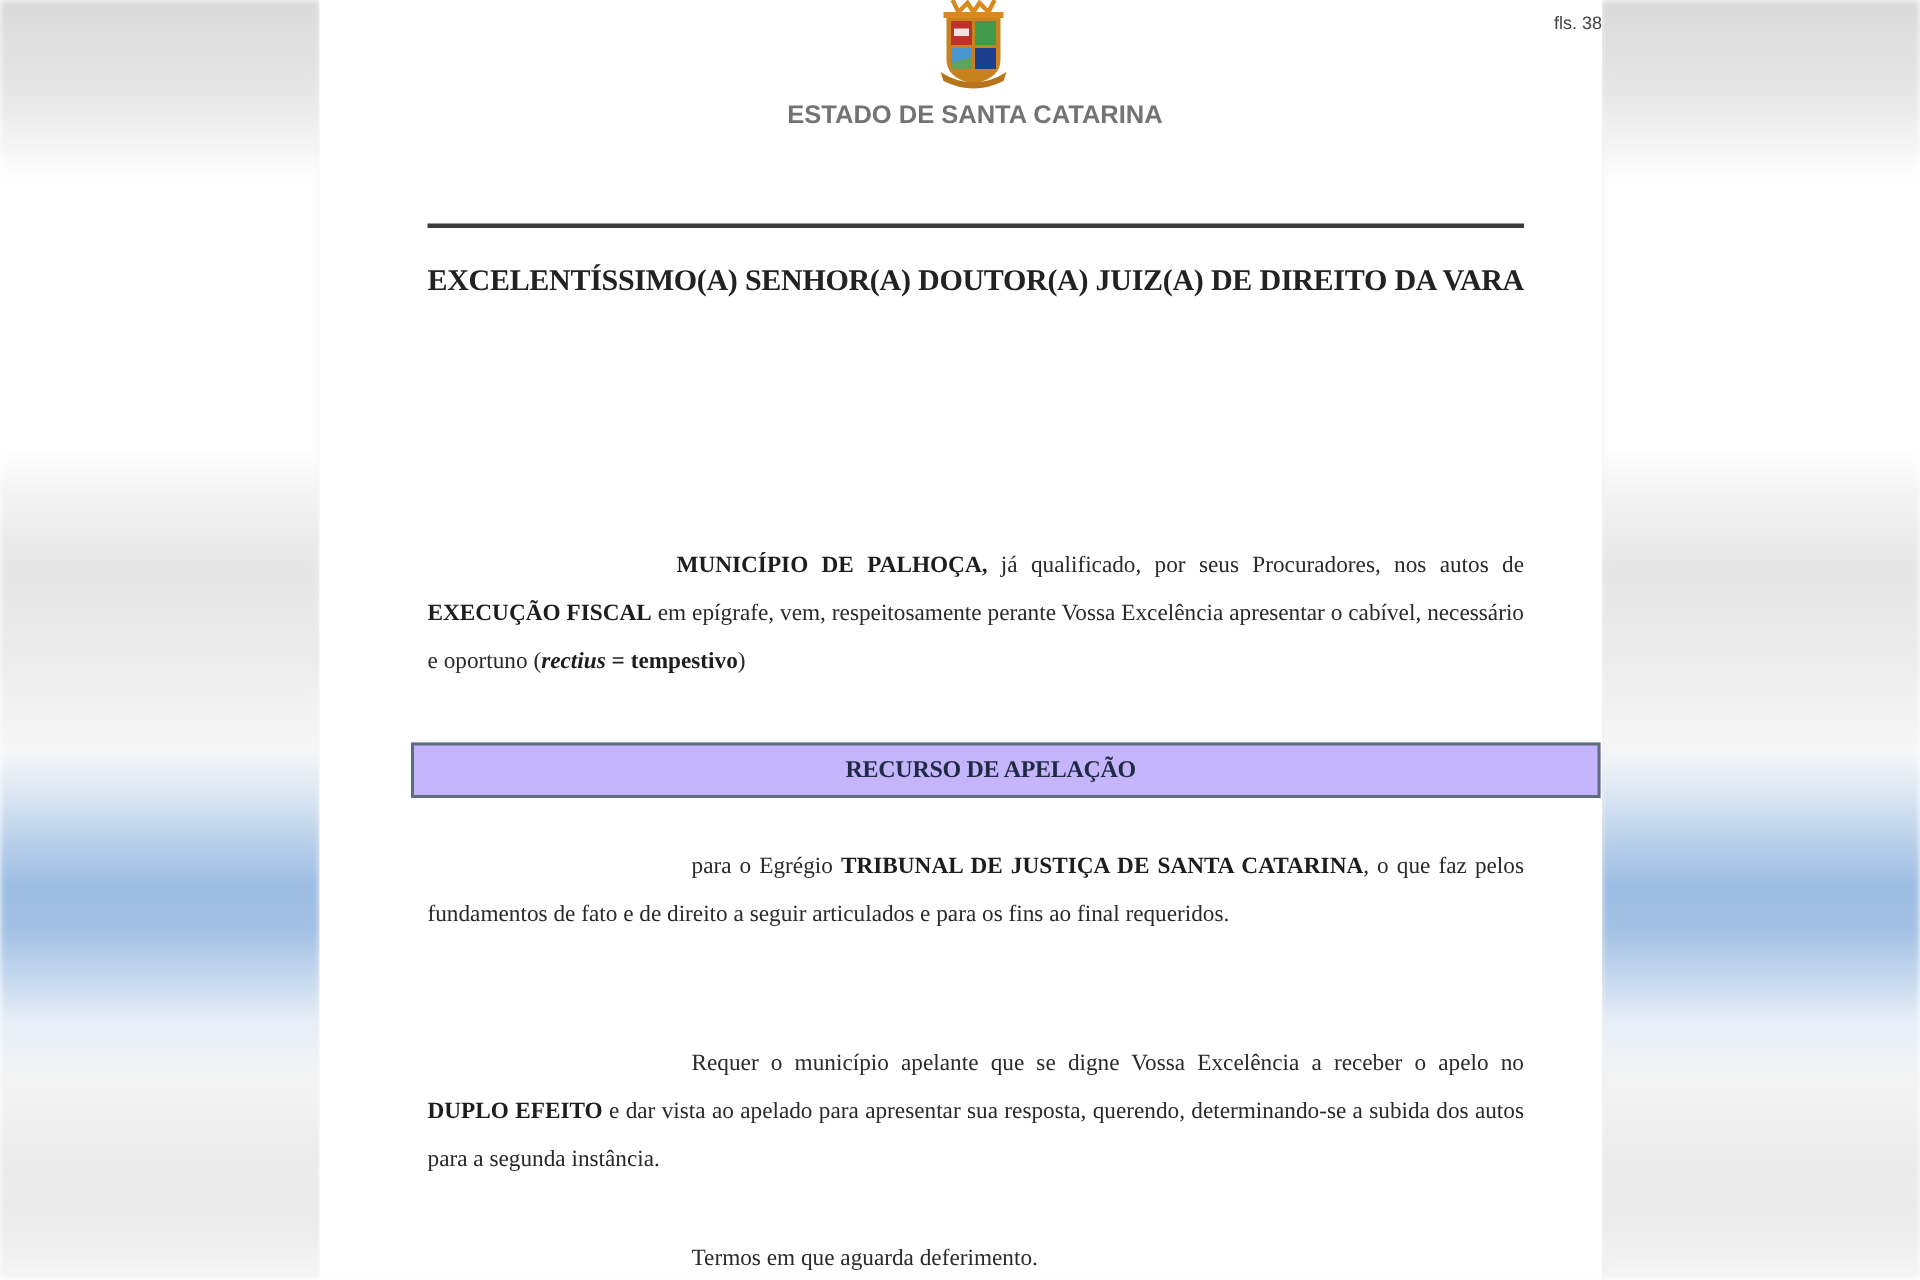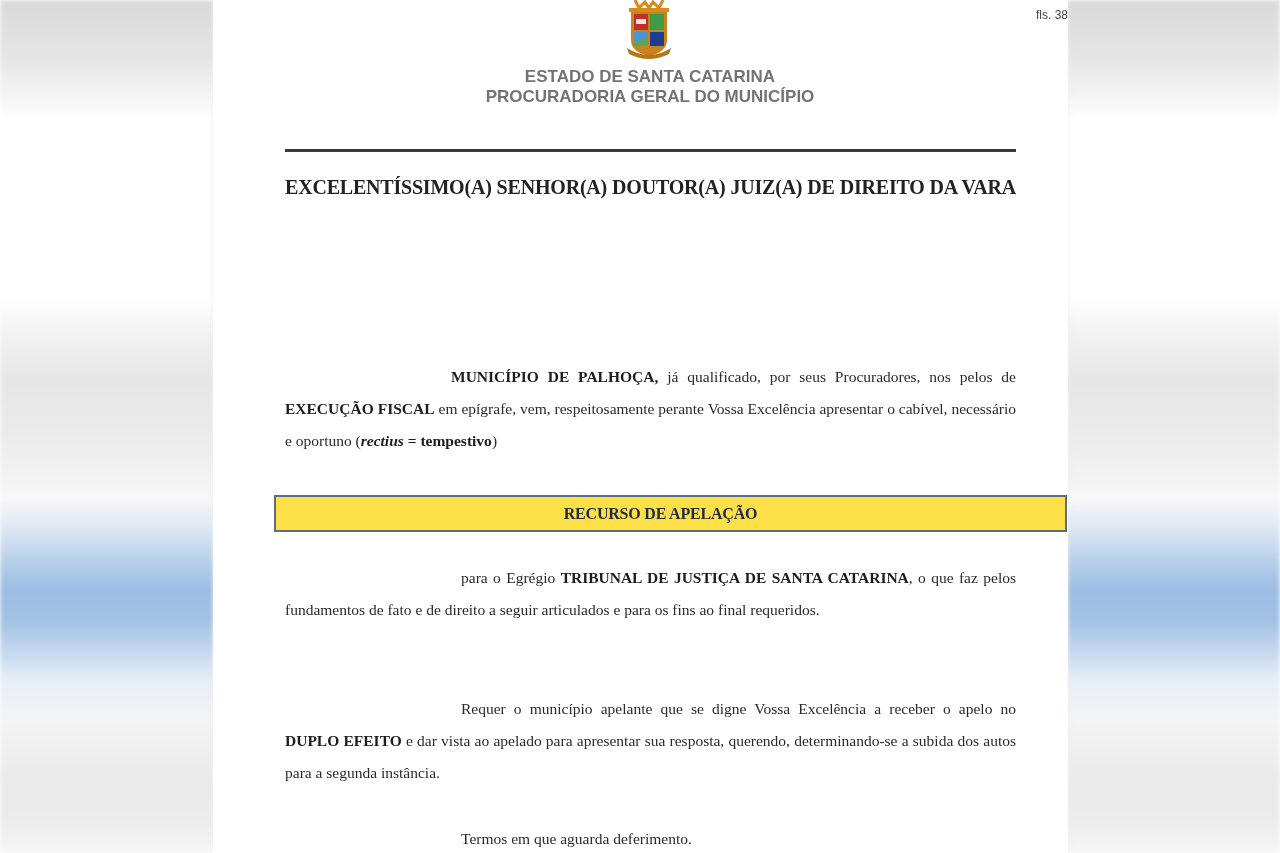--- a/index.html
+++ b/index.html
@@ -48,21 +48,21 @@
   }
   .para {
     position:absolute; left:285px; width:731px;
     font-size:15.5px; line-height:32px; color:#2a2a2a;
     text-align:justify; text-align-last:left;
   }
   .para .indent { display:inline-block; width:166px; }
   .para b { color:#1d1d1d; }
   .banner {
     position:absolute; left:274px; top:495px; width:793px; height:37px;
-    background:#fde047; border:2px solid #5d6d80; box-sizing:border-box;
+    background:#c4b5fd; border:2px solid #5d6d80; box-sizing:border-box;
     display:flex; align-items:center; justify-content:center;
   }
   .banner span {
     font-weight:bold; font-size:16px; color:#1f2a44; letter-spacing:-0.2px;
     margin-left:-20px;
   }
 </style>
 </head>
 <body>
 
@@ -81,30 +81,29 @@
   <rect x="25" y="32" width="14" height="14" fill="#1e3d8f"></rect>
   <rect x="11" y="19" width="10" height="5" fill="#f1e3e0"></rect>
   <path d="M9 42 L23 38 L23 46 L9 46 Z" fill="#5ea35a"></path>
   <path d="M2 48 Q24 62 46 48 L44 54 Q24 64 4 54 Z" fill="#b8741a"></path>
 </svg>
 
 <div class="folio">fls. 38</div>
 
 <div class="header">
   <div>ESTADO DE SANTA CATARINA</div>
-  <div>PROCURADORIA GERAL DO MUNICÍPIO</div>
 </div>
 
 <div class="rule"></div>
 
 <div class="addressee">
   <div style="text-align:justify;text-align-last:justify;">EXCELENTÍSSIMO(A) SENHOR(A) DOUTOR(A) JUIZ(A) DE  DIREITO DA VARA</div>
 </div>
 
-<div class="para" style="top:361px;"><span class="indent"></span><b>MUNICÍPIO DE PALHOÇA,</b><span> já qualificado, por seus Procuradores, nos pelos de </span><b>EXECUÇÃO FISCAL</b><span> em epígrafe, vem, respeitosamente perante Vossa Excelência apresentar o cabível, necessário e oportuno (</span><b><i>rectius</i></b><b> = </b><b>tempestivo</b><span>)</span></div>
+<div class="para" style="top:361px;"><span class="indent"></span><b>MUNICÍPIO DE PALHOÇA,</b><span> já qualificado, por seus Procuradores, nos autos de </span><b>EXECUÇÃO FISCAL</b><span> em epígrafe, vem, respeitosamente perante Vossa Excelência apresentar o cabível, necessário e oportuno (</span><b><i>rectius</i></b><b> = </b><b>tempestivo</b><span>)</span></div>
 
 <div class="banner">
   <span>RECURSO DE APELAÇÃO</span>
 </div>
 
 <div class="para" style="top:562px;font-family:Liberation Serif, serif;"><span class="indent" style="width:176px;"></span><span>para o Egrégio </span><b>TRIBUNAL DE JUSTIÇA DE SANTA CATARINA</b><span>, o que faz pelos fundamentos de fato e de direito a seguir articulados e para os fins ao final requeridos.</span></div>
 
 <div class="para" style="top:693px;"><span class="indent" style="width:176px;"></span><span>Requer o município apelante que se digne Vossa Excelência a receber o apelo no </span><b>DUPLO EFEITO</b><span> e dar vista ao apelado para apresentar sua resposta, querendo, determinando-se a subida dos autos para a segunda instância.</span></div>
 
 <div class="para" style="top:823px;"><span class="indent" style="width:176px;"></span><span>Termos em que aguarda deferimento.</span></div>

